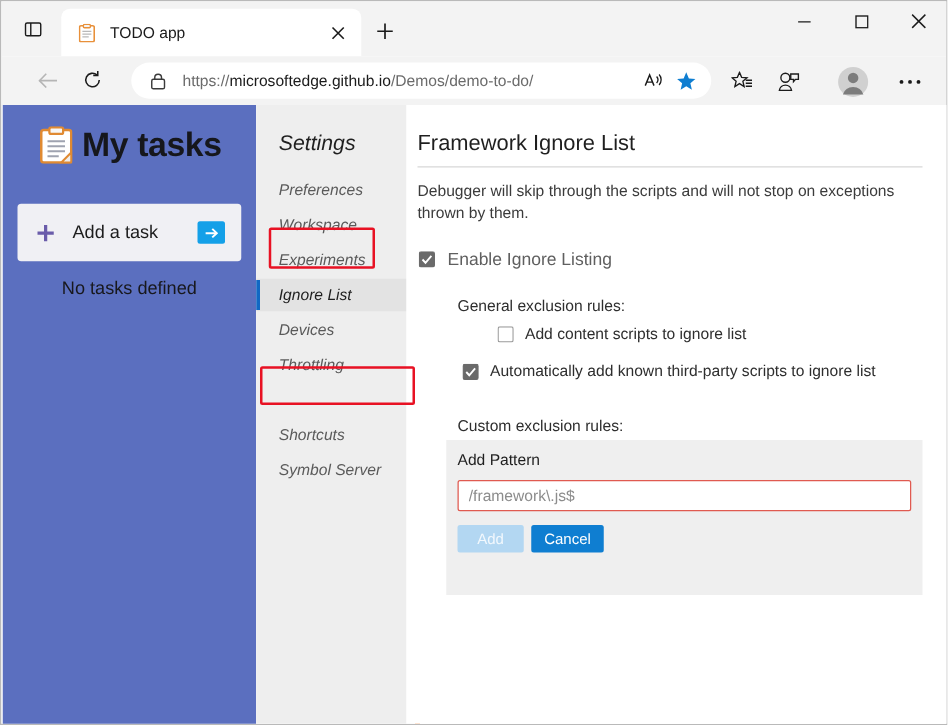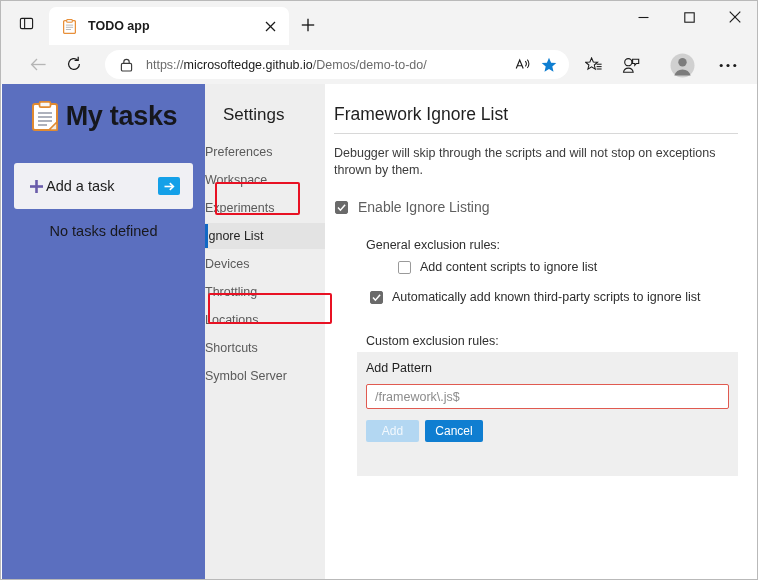--- a/index.html
+++ b/index.html
@@ -39,21 +39,20 @@
   #tab-search-btn svg { display: block; }
 
   #tab-todo {
     position: absolute;
     left: 48px; top: 6px;
     width: 240px; height: 38px;
     background: #ffffff;
     border-radius: 7px 7px 0 0;
     display: flex;
     align-items: center;
-    font-weight: bold;
   }
 
   #tab-favicon {
     margin-left: 12px;
     width: 16px; height: 16px;
     flex: 0 0 auto;
     display: flex; align-items: center; justify-content: center;
   }
 
   #tab-title {
@@ -210,21 +209,21 @@
     display: flex;
     align-items: center;
   }
   #add-task-plus {
     margin-left: 14px;
     flex: 0 0 auto;
     display: flex; align-items: center; justify-content: center;
     width: 16px; height: 16px;
   }
   #add-task-label {
-    margin-left: 2px;
+    margin-left: 14px;
     font-size: 14.5px;
     color: #1c1c1c;
     flex: 1 1 auto;
   }
   #add-task-submit {
     width: 22px; height: 18px;
     margin-right: 13px;
     flex: 0 0 auto;
     background: #14a0e8;
     border-radius: 2px;
@@ -247,37 +246,39 @@
     width: 553px; height: 496px;
     background: #ffffff;
   }
 
   #settings-nav {
     position: absolute;
     left: 0; top: 0;
     width: 131px; height: 496px;
     background: #eeeeee;
     border-right: 4px solid #f97316;
+    font-style: italic;
   }
 
   #settings-nav-title {
     position: absolute;
     left: 18px; top: 21px;
     font-size: 17px;
     color: #1f1f1f;
   }
 
   .nav-item {
     position: absolute;
     left: 0;
     width: 131px; height: 26px;
     display: flex;
     align-items: center;
     font-size: 12.5px;
     color: #5a5a5a;
+    padding-left: 18px;
   }
   .nav-item.selected {
     background: #e3e3e3;
     color: #1f1f1f;
   }
   .nav-item.selected::before {
     content: "";
     position: absolute;
     left: 0; top: 1px;
     width: 3px; height: 24px;
@@ -620,23 +621,20 @@
           </div>
         <div class="nav-item selected" style="top:139px" id="nav-item-ignore-list">
             <span>Ignore List</span>
           </div>
         <div class="nav-item" style="top:167px">
             <span>Devices</span>
           </div>
         <div class="nav-item" style="top:195px">
             <span>Throttling</span>
           </div>
-        <div class="nav-item" style="top:223px">
-            <span>Locations</span>
-          </div>
         <div class="nav-item" style="top:279px">
             <span>Symbol Server</span>
           </div>
         <div class="nav-item" style="top:251px">
             <span>Shortcuts</span>
           </div>
       </div>
 
       <div id="settings-pane">
 

